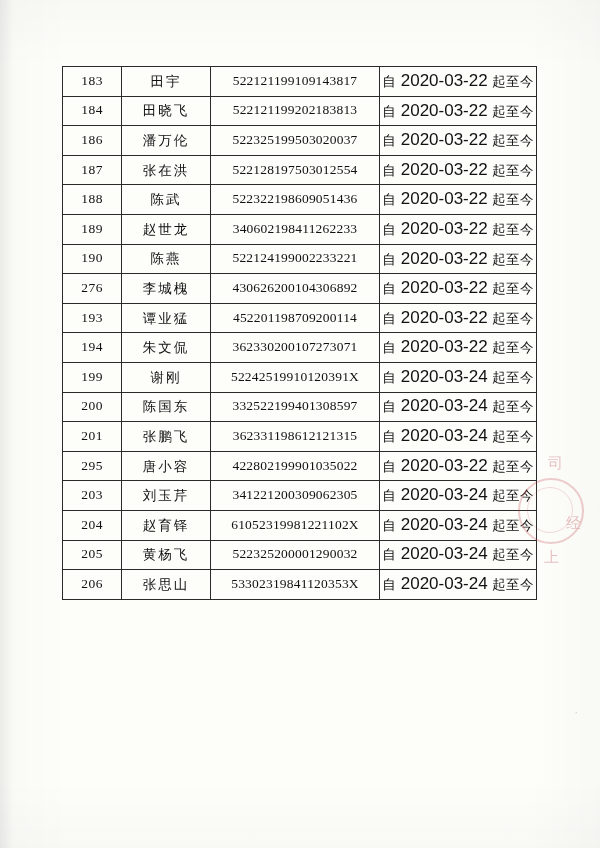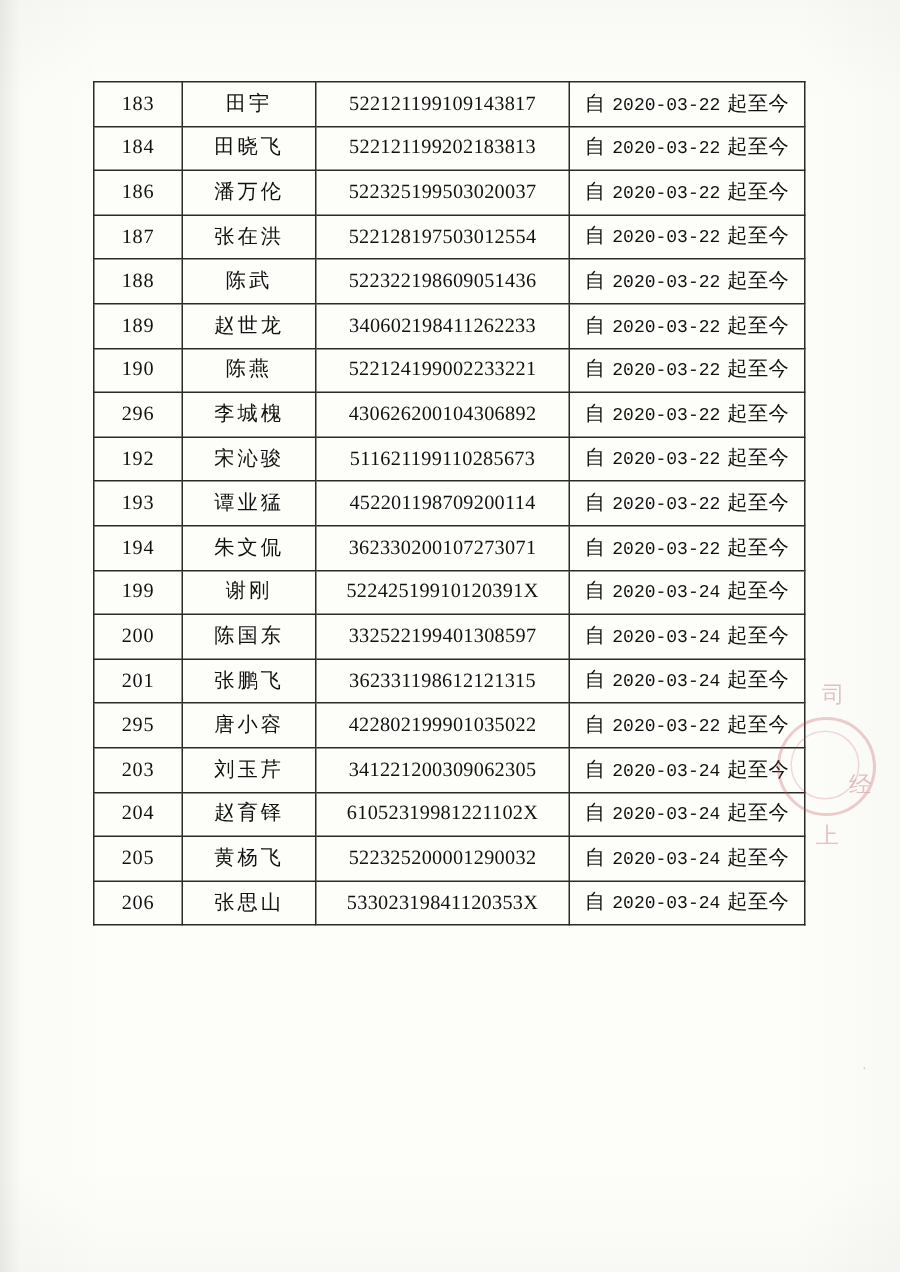--- a/index.html
+++ b/index.html
@@ -24,21 +24,21 @@
     position: absolute;
     inset: 0;
     background:
       linear-gradient(90deg, rgba(0,0,0,0.015) 0%, rgba(0,0,0,0) 12%, rgba(0,0,0,0) 88%, rgba(0,0,0,0.02) 100%),
       linear-gradient(180deg, rgba(0,0,0,0.02) 0%, rgba(0,0,0,0) 8%, rgba(0,0,0,0) 92%, rgba(0,0,0,0.02) 100%);
     pointer-events: none;
   }
   .table-wrap {
     position: absolute;
     left: 62px;
-    top: 54px;
+    top: 66px;
     width: 470px;
   }
   table.roster {
     border-collapse: collapse;
     width: 470px;
     table-layout: fixed;
   }
   table.roster td {
     border: 1px solid #2a2a2a;
     height: 28.6px;
@@ -67,22 +67,22 @@
     font-size: 13.5px;
     letter-spacing: 0.2px;
   }
   td.col-period {
     width: 156px;
     font-family: "DejaVu Sans", sans-serif;
     font-size: 12.5px;
     letter-spacing: 0.3px;
   }
   td.col-period .date {
-    font-family: Liberation Mono, monospace;
-    font-size: 12px;
+    font-family: Liberation Sans, sans-serif;
+    font-size: 17px;
     letter-spacing: 0;
   }
   
   .seal {
     position: absolute;
     right: 6px;
     top: 452px;
     width: 86px;
     height: 120px;
     opacity: 0.5;
@@ -183,29 +183,23 @@
             <td class="col-id">340602198411262233</td>
             <td class="col-period"><span>自</span> <span class="date">2020-03-22</span> <span>起至今</span></td>
           </tr>
           <tr>
             <td class="col-index">190</td>
             <td class="col-name">陈燕</td>
             <td class="col-id">522124199002233221</td>
             <td class="col-period"><span>自</span> <span class="date">2020-03-22</span> <span>起至今</span></td>
           </tr>
           <tr>
-            <td class="col-index">296</td>
+            <td class="col-index">276</td>
             <td class="col-name">李城槐</td>
             <td class="col-id">430626200104306892</td>
-            <td class="col-period"><span>自</span> <span class="date">2020-03-22</span> <span>起至今</span></td>
-          </tr>
-          <tr>
-            <td class="col-index">192</td>
-            <td class="col-name">宋沁骏</td>
-            <td class="col-id">511621199110285673</td>
             <td class="col-period"><span>自</span> <span class="date">2020-03-22</span> <span>起至今</span></td>
           </tr>
           <tr>
             <td class="col-index">193</td>
             <td class="col-name">谭业猛</td>
             <td class="col-id">452201198709200114</td>
             <td class="col-period"><span>自</span> <span class="date">2020-03-22</span> <span>起至今</span></td>
           </tr>
           <tr>
             <td class="col-index">194</td>

